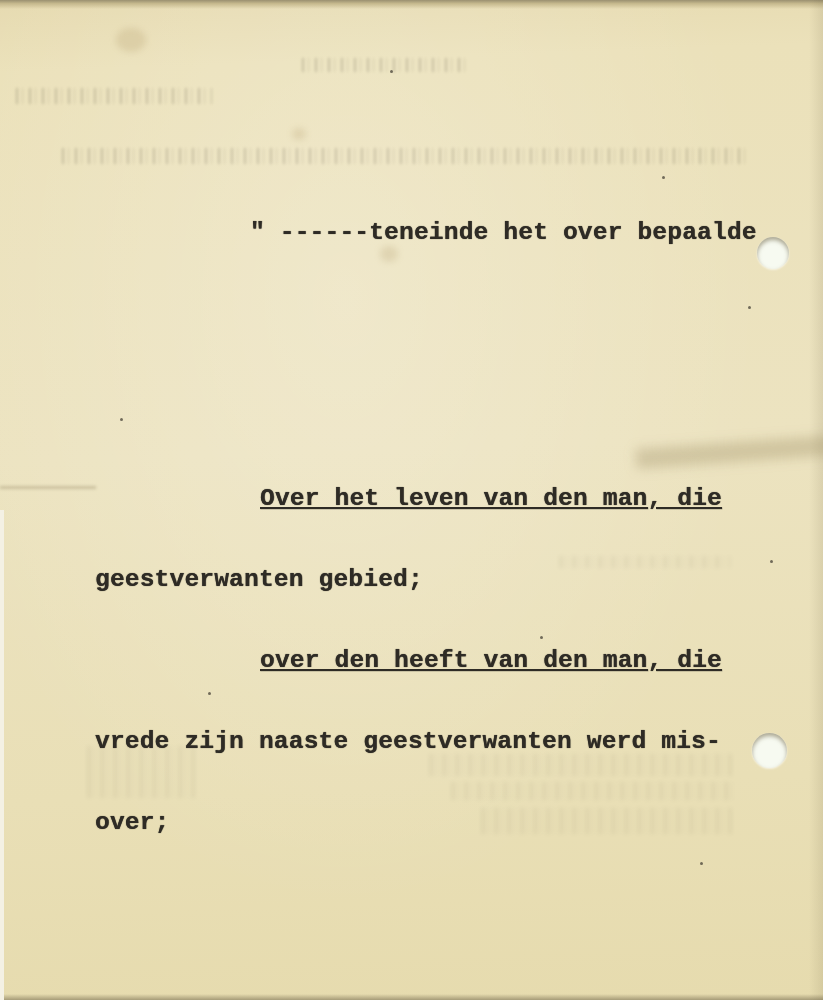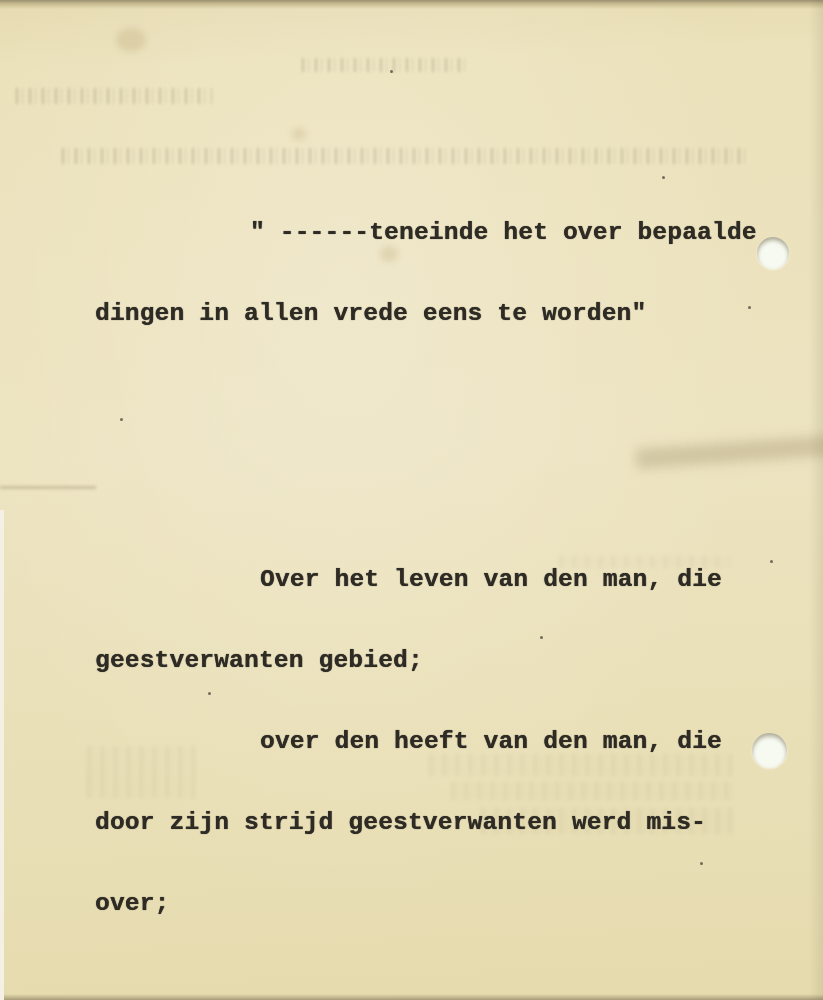--- a/index.html
+++ b/index.html
@@ -53,21 +53,21 @@
     box-shadow: inset 0 3px 4px rgba(110,100,70,0.55), 0 1px 2px rgba(255,255,255,0.6);}
   .hole.top{left:757px;top:237px;width:32px;height:32px;}
   .hole.bottom{left:752px;top:733px;width:35px;height:35px;}
   
   .content{position:absolute;left:95px;top:84px;width:706px;
     font-size:24.5px;font-weight:700;line-height:27px;color:#2e2b25;
     text-shadow:0 0 1px rgba(46,43,37,0.85), 0.4px 0.4px 0.6px rgba(46,43,37,0.45);
     letter-spacing:0.2px;white-space:pre-wrap;}
   .line{height:27px;}
   .q1{padding-left:155px;}
-  .ind{padding-left:165px;}
+  .ind{padding-left:165px;text-decoration:underline;}
   .body-block{margin-top:50px;}
 </style>
 </head>
 <body>
 
 <div class="page">
 
   <div class="edge-top"></div>
   <div class="edge-bottom"></div>
   <div class="edge-left-white"></div>
@@ -96,28 +96,27 @@
   <div class="dot d7"></div>
   <div class="dot d8"></div>
 
   <div class="hole top"></div>
   <div class="hole bottom"></div>
 
   <div class="content">
 
     <div class="quote-block">
       <div class="line q1">" ------teneinde het over bepaalde</div>
-      <div class="line">dingen in allen vrede eens te worden"</div>
     </div>
 
     <div class="body-block">
       <div class="line ind">Over het leven van den man, die</div>
       <div class="line">geestverwanten gebied;</div>
       <div class="line ind">over den heeft van den man, die</div>
-      <div class="line">door zijn strijd geestverwanten werd mis-</div>
+      <div class="line">vrede zijn naaste geestverwanten werd mis-</div>
       <div class="line">over;</div>
       
       
       
       
       
       
       
       
       

